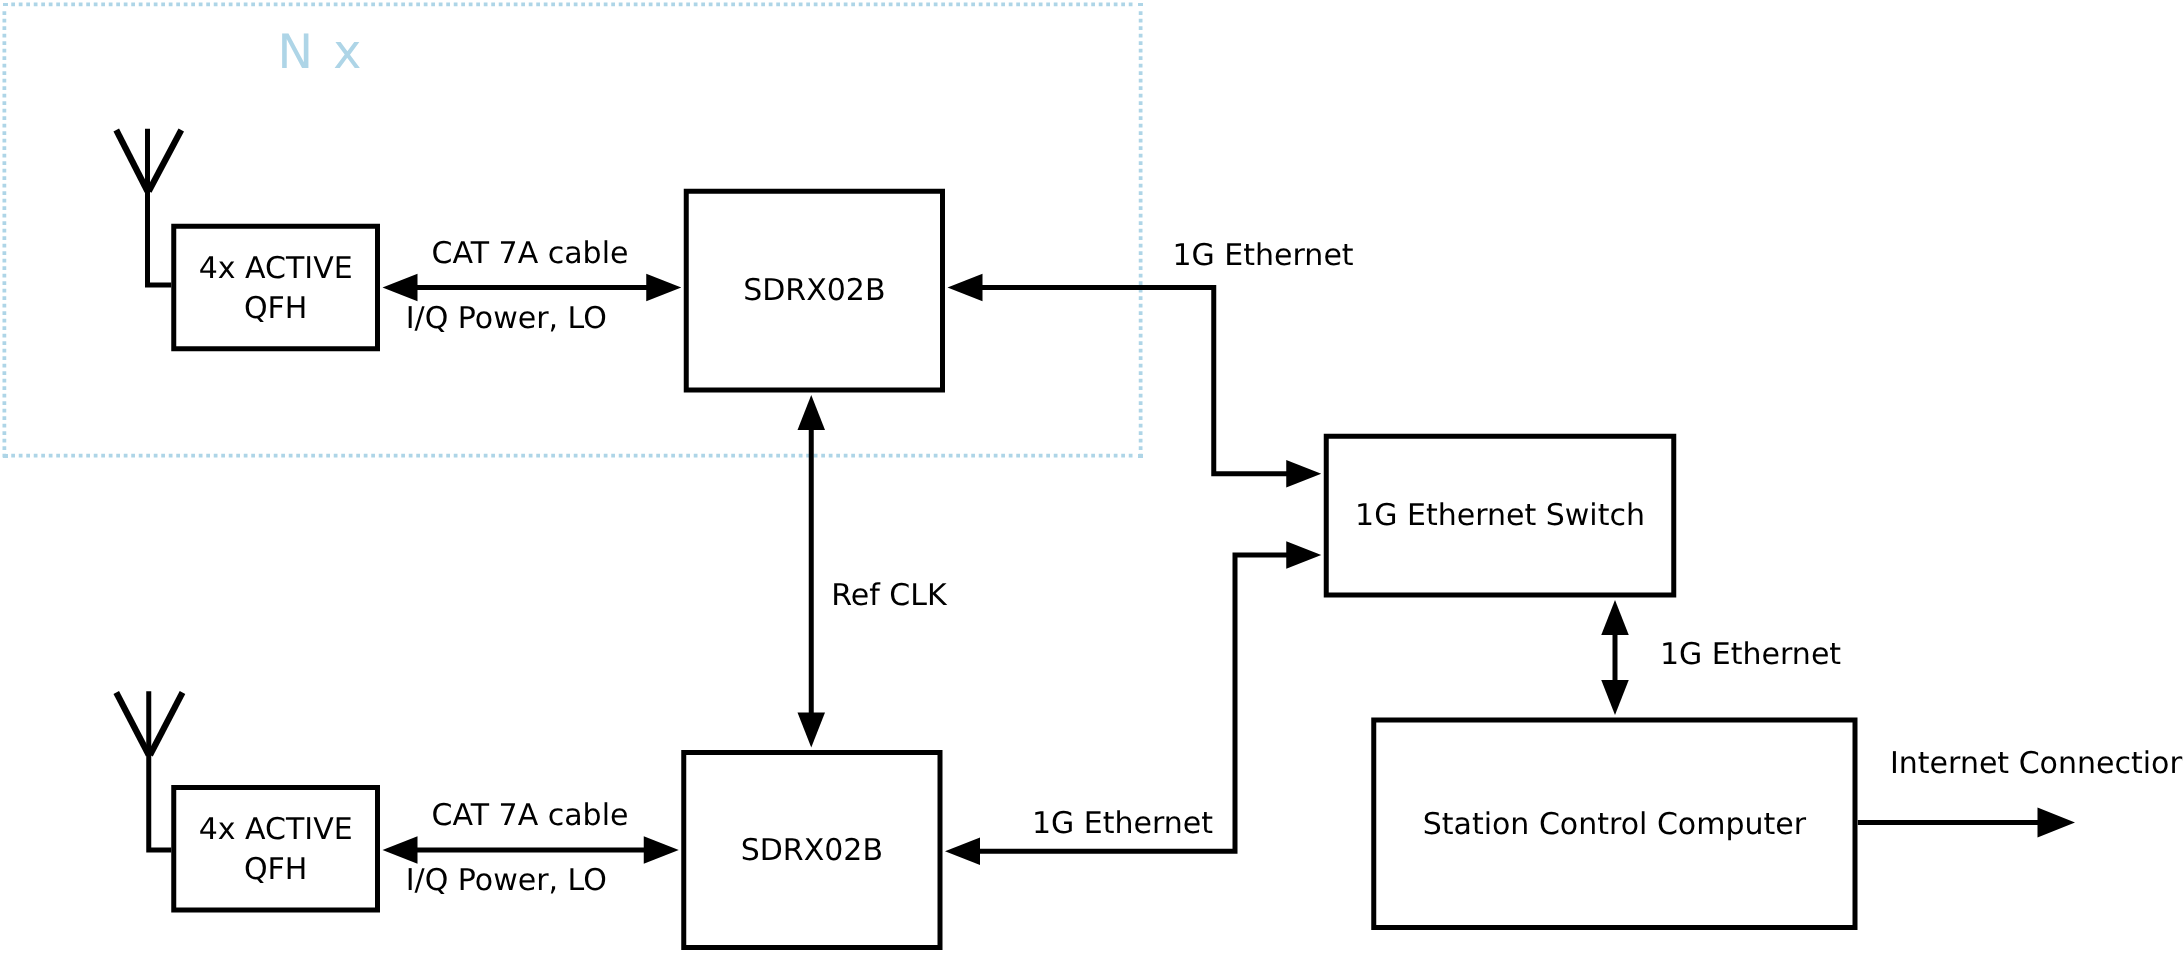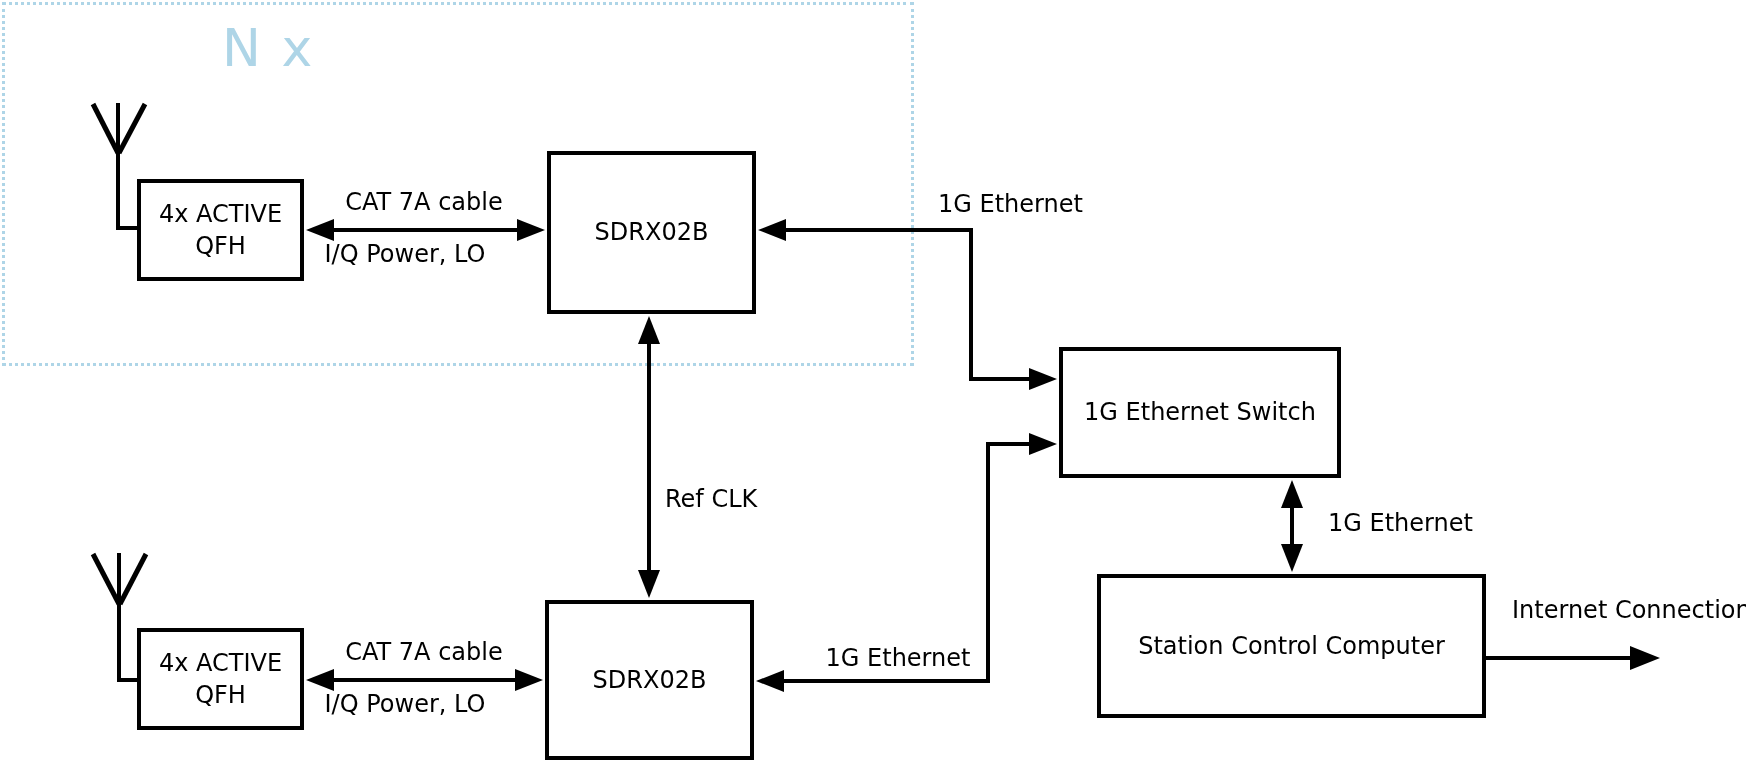--- a/index.html
+++ b/index.html
@@ -33,37 +33,37 @@
   #group-box{
     position:absolute;
     left:2px;top:2px;width:912px;height:364px;
     border:3px dotted var(--accent,#aed5e7);
     box-sizing:border-box;
     z-index:0;
   }
   #nx-label{
     position:absolute;
     left:222px;top:22px;
-    font-size:52px;line-height:1;
+    font-size:38px;line-height:1;
     letter-spacing:2px;
     color:var(--accent,#aed5e7);
     z-index:1;
   }
   
   #qfh-top    {left:137px;top:179px;width:167px;height:102px;}
   #sdrx-top   {left:547px;top:151px;width:209px;height:163px;}
   #qfh-bottom {left:137px;top:628px;width:167px;height:102px;}
   #sdrx-bottom{left:545px;top:600px;width:209px;height:160px;}
   #eth-switch {left:1059px;top:347px;width:282px;height:131px;}
-  #scc        {left:1097px;top:574px;width:389px;height:144px;}
+  #scc        {left:1097px;top:574px;width:389px;height:170px;}
   
   #lbl-cat-top   {left:424px;top:189px;}
   #lbl-iq-top    {left:405px;top:241px;}
   #lbl-eth-top   {left:938px;top:191px;}
-  #lbl-refclk    {left:665px;top:486px;}
+  #lbl-refclk    {left:665px;top:463px;}
   #lbl-cat-bot   {left:424px;top:639px;}
   #lbl-iq-bot    {left:405px;top:691px;}
   #lbl-eth-bot   {left:898px;top:645px;}
   #lbl-eth-mid   {left:1328px;top:510px;}
   #lbl-internet  {left:1512px;top:597px;}
 </style>
 </head>
 <body>
 
 <div id="canvas">

